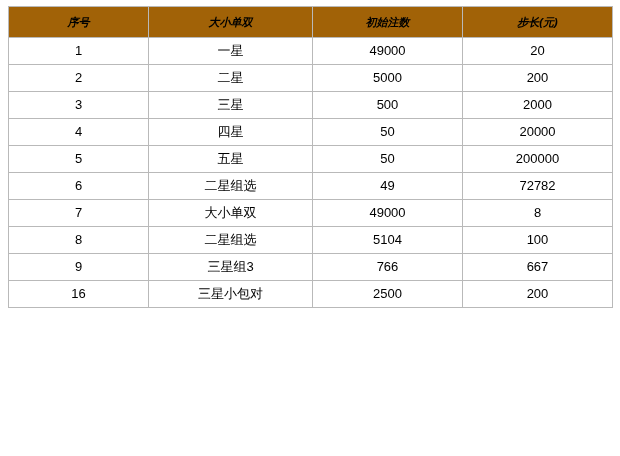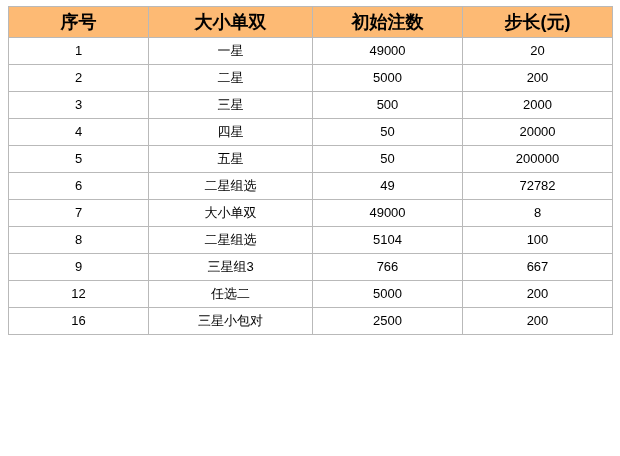--- a/index.html
+++ b/index.html
@@ -34,25 +34,26 @@
     border: 1px solid #b9b9b9;
     text-align: center;
     vertical-align: middle;
     font-size: 13px;
     padding: 0;
     height: 26px;
     line-height: 26px;
     white-space: nowrap;
   }
   table.bet-table thead th {
-    background: #fdba74;
+    background: #a16207;
     font-weight: bold;
-    font-size: 18px;
+    font-size: 11px;
     height: 30px;
     line-height: 30px;
+    font-style: italic;
   }
   table.bet-table tbody td {
     background: #ffffff;
     font-weight: normal;
   }
   table.bet-table tbody td.idx,
   table.bet-table tbody td.num {
     font-family: "Liberation Sans", "DejaVu Sans", sans-serif;
   }
 </style>
@@ -124,26 +125,20 @@
         <td class="num">5104</td>
         <td class="num">100</td>
       </tr>
       <tr>
         <td class="idx">9</td>
         <td>三星组3</td>
         <td class="num">766</td>
         <td class="num">667</td>
       </tr>
       <tr>
-        <td class="idx">12</td>
-        <td>任选二</td>
-        <td class="num">5000</td>
-        <td class="num">200</td>
-      </tr>
-      <tr>
         <td class="idx">16</td>
         <td>三星小包对</td>
         <td class="num">2500</td>
         <td class="num">200</td>
       </tr>
     </tbody>
   </table>
 </div>
 
 </body></html>

